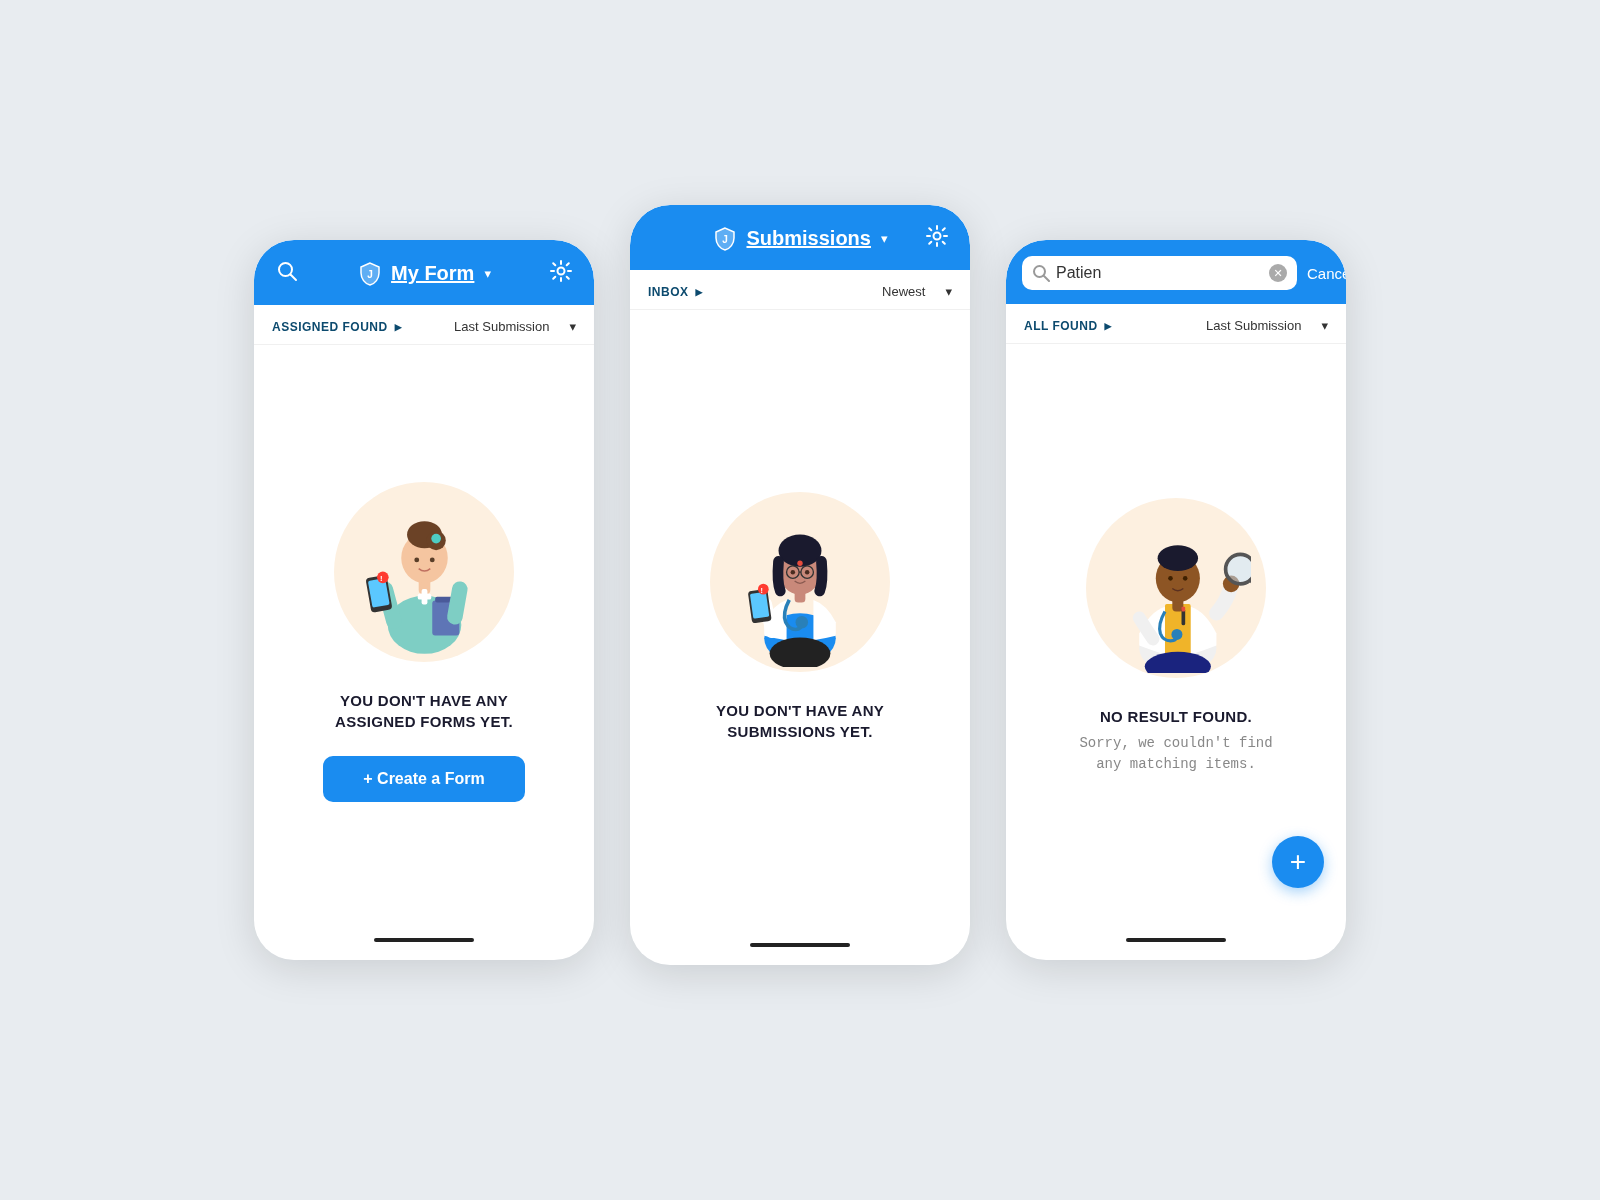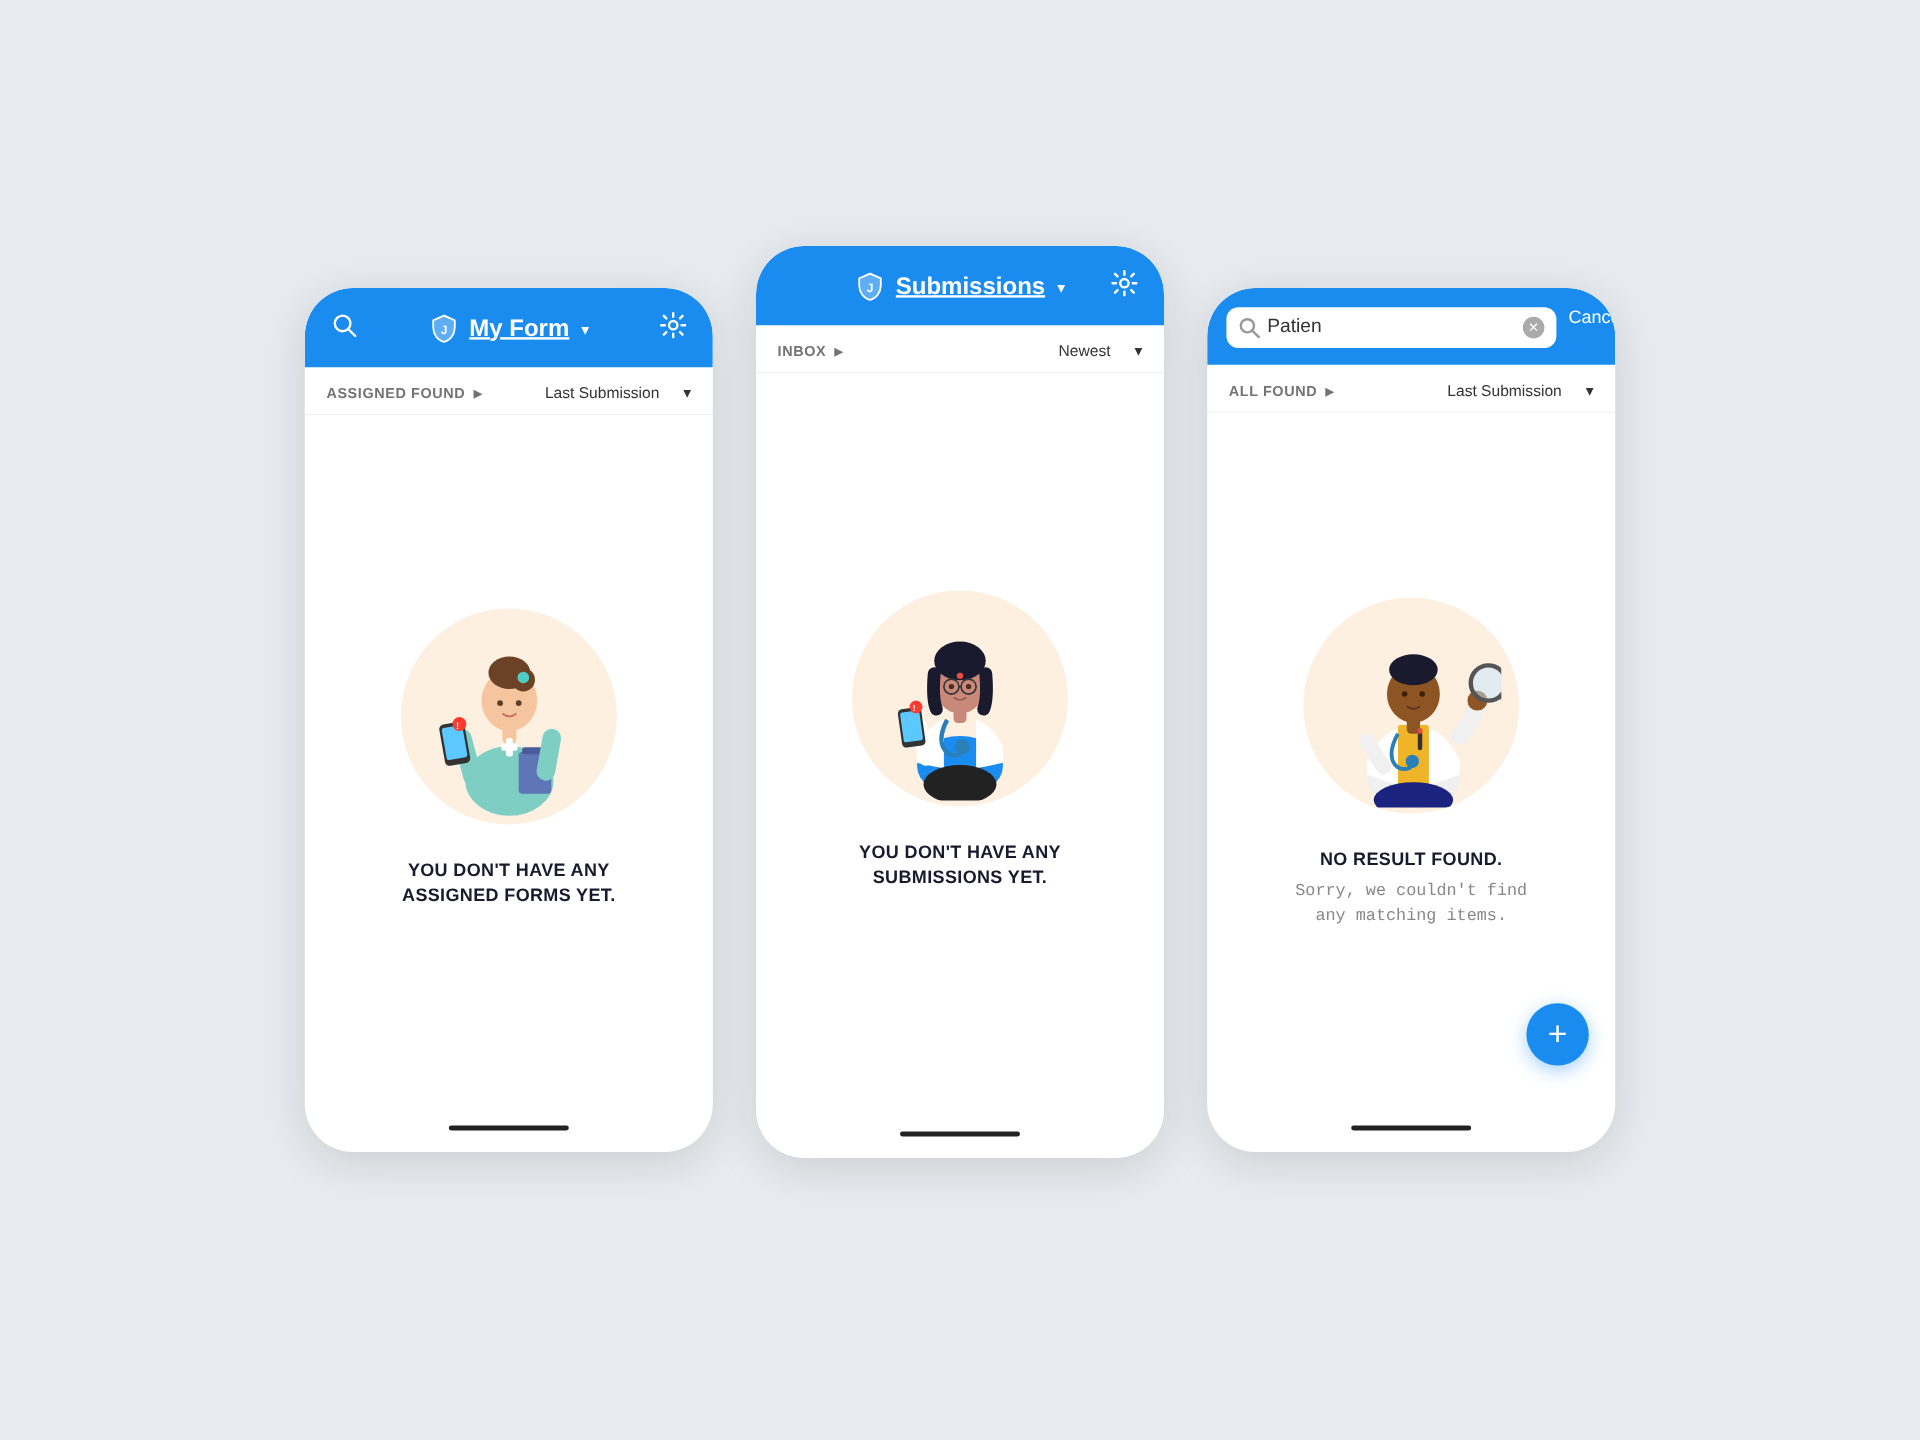--- a/index.html
+++ b/index.html
@@ -62,20 +62,21 @@
     .shield-icon {
       width: 26px;
       height: 26px;
     }
 
     
     .search-header {
       background: #1a8cf0;
       padding: 16px 16px 14px;
       display: flex;
+      align-items: center;
       gap: 10px;
       border-radius: 40px 40px 0 0;
     }
     .search-bar {
       flex: 1;
       background: #fff;
       border-radius: 10px;
       display: flex;
       align-items: center;
       padding: 8px 10px;
@@ -113,21 +114,21 @@
     .sub-header {
       display: flex;
       justify-content: space-between;
       align-items: center;
       padding: 14px 18px 10px;
       border-bottom: 1px solid #f0f0f0;
     }
     .sub-header-label {
       font-size: 12px;
       font-weight: 700;
-      color: #737373;
+      color: #0c4a6e;
       letter-spacing: 0.5px;
       display: flex;
       align-items: center;
       gap: 4px;
     }
     .sub-header-sort {
       font-size: 13px;
       color: #333;
       display: flex;
       align-items: center;
@@ -301,20 +302,21 @@
           <text x="34" y="100" font-size="8" fill="white" font-weight="bold">!</text>
 
           <rect x="106" y="100" width="16" height="45" rx="8" fill="#7ecec4" transform="rotate(10, 114, 122)"></rect>
 
           <rect x="77" y="108" width="6" height="16" rx="2" fill="white"></rect>
           <rect x="73" y="113" width="14" height="6" rx="2" fill="white"></rect>
         </svg>
       </div>
       <p class="empty-title" style="white-space: pre-line;">YOU DON'T HAVE ANY
 ASSIGNED FORMS YET.</p>
+      <button class="create-btn">+ Create a Form</button>
     </div>
     <div class="home-indicator"></div>
   </div>
 
   <div class="phone phone-2">
     <div class="phone-header" style="justify-content: space-between;">
       <div style="width:22px"></div>
       <div class="phone-header-center">
         <svg class="shield-icon" viewBox="0 0 26 26" fill="none">
           <path d="M13 2L4 6v6c0 5.5 3.8 10.7 9 12 5.2-1.3 9-6.5 9-12V6L13 2z" fill="rgba(255,255,255,0.3)" stroke="white" stroke-width="1.5"></path>

